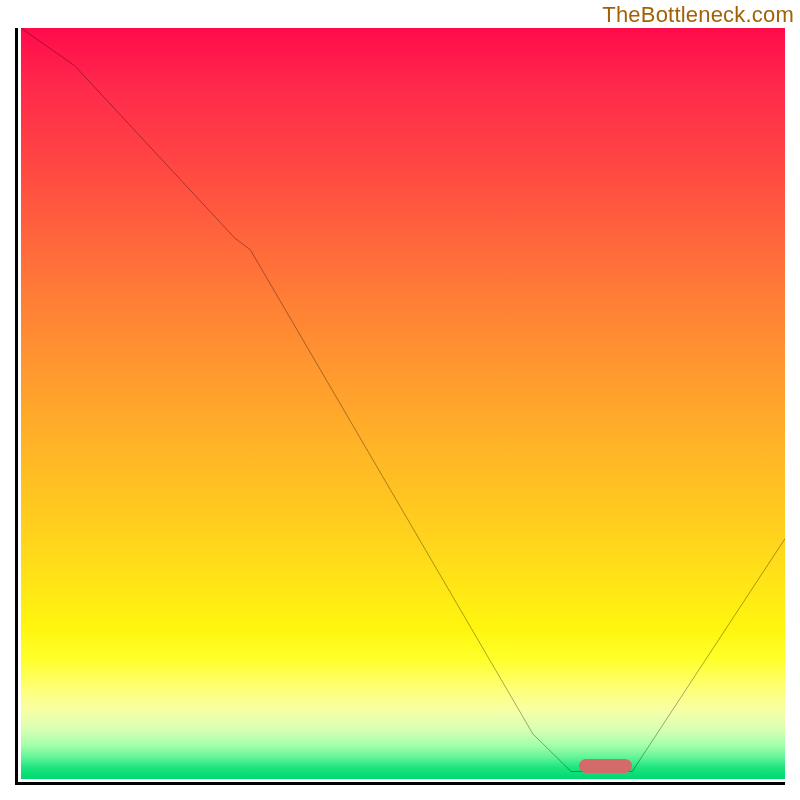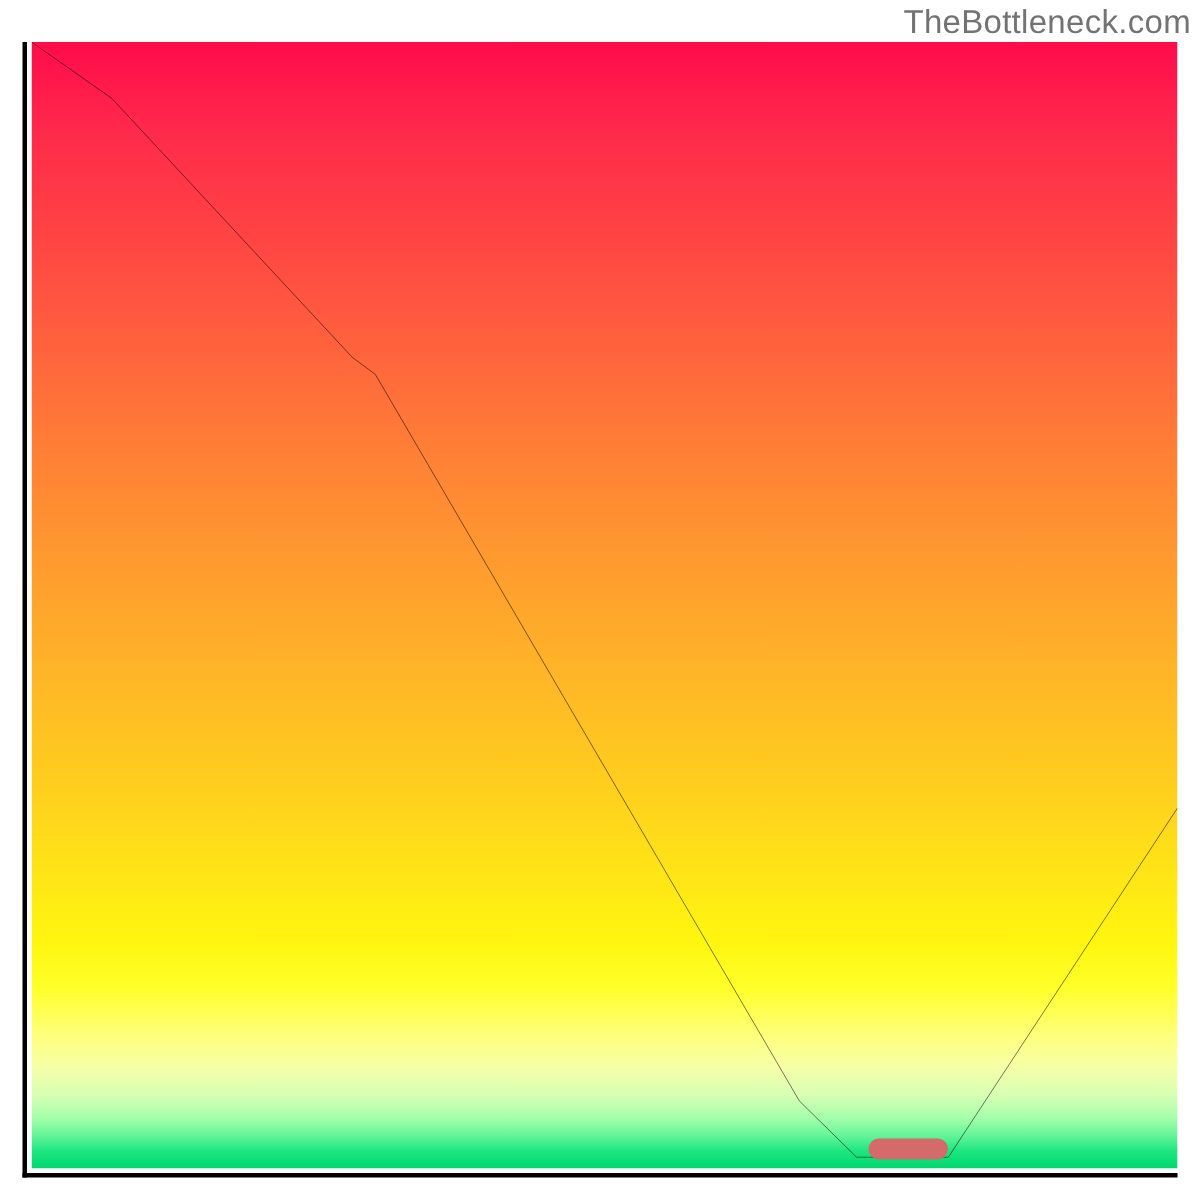--- a/index.html
+++ b/index.html
@@ -16,21 +16,21 @@
     width: 800px;
     height: 800px;
     box-sizing: border-box;
   }
   .watermark {
     position: absolute;
     top: 2px;
     right: 6px;
     font-size: 22px;
     font-weight: 500;
-    color: #737373;
+    color: #a16207;
     letter-spacing: 0.2px;
   }
   .plot-area {
     position: absolute;
     left: 15px;
     top: 28px;
     width: 770px;
     height: 757px;
     box-sizing: border-box;
     border-left: 3px solid #000;

